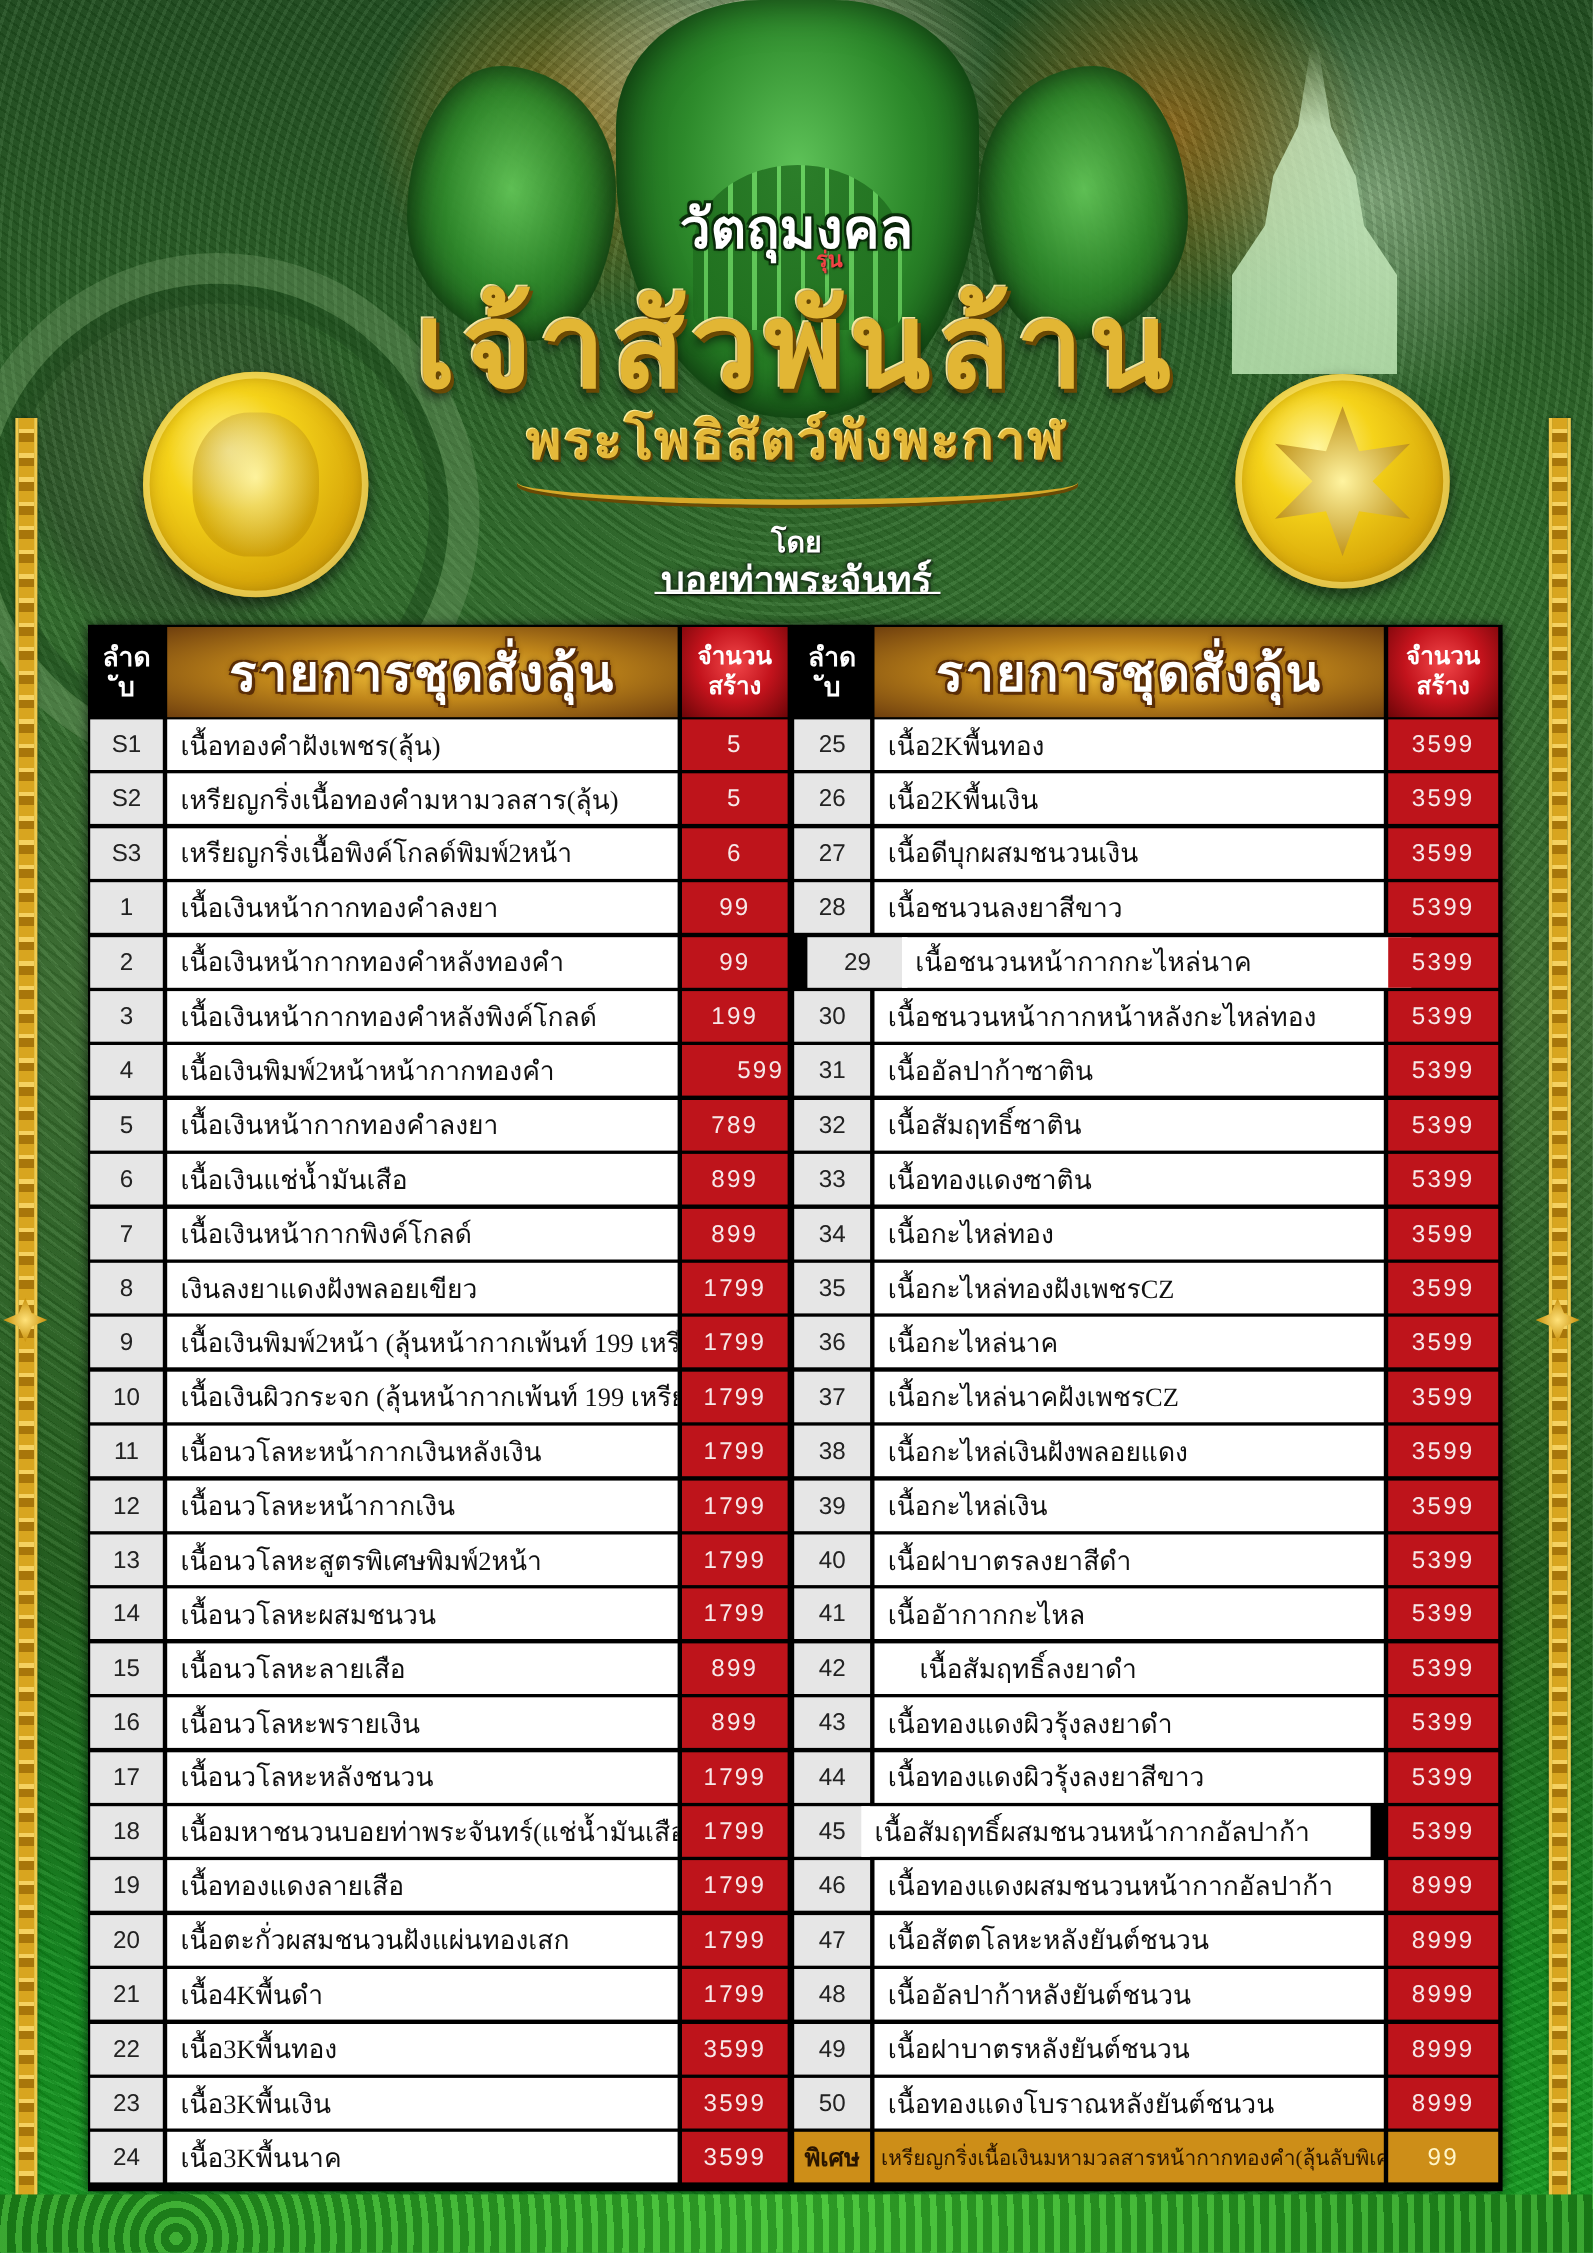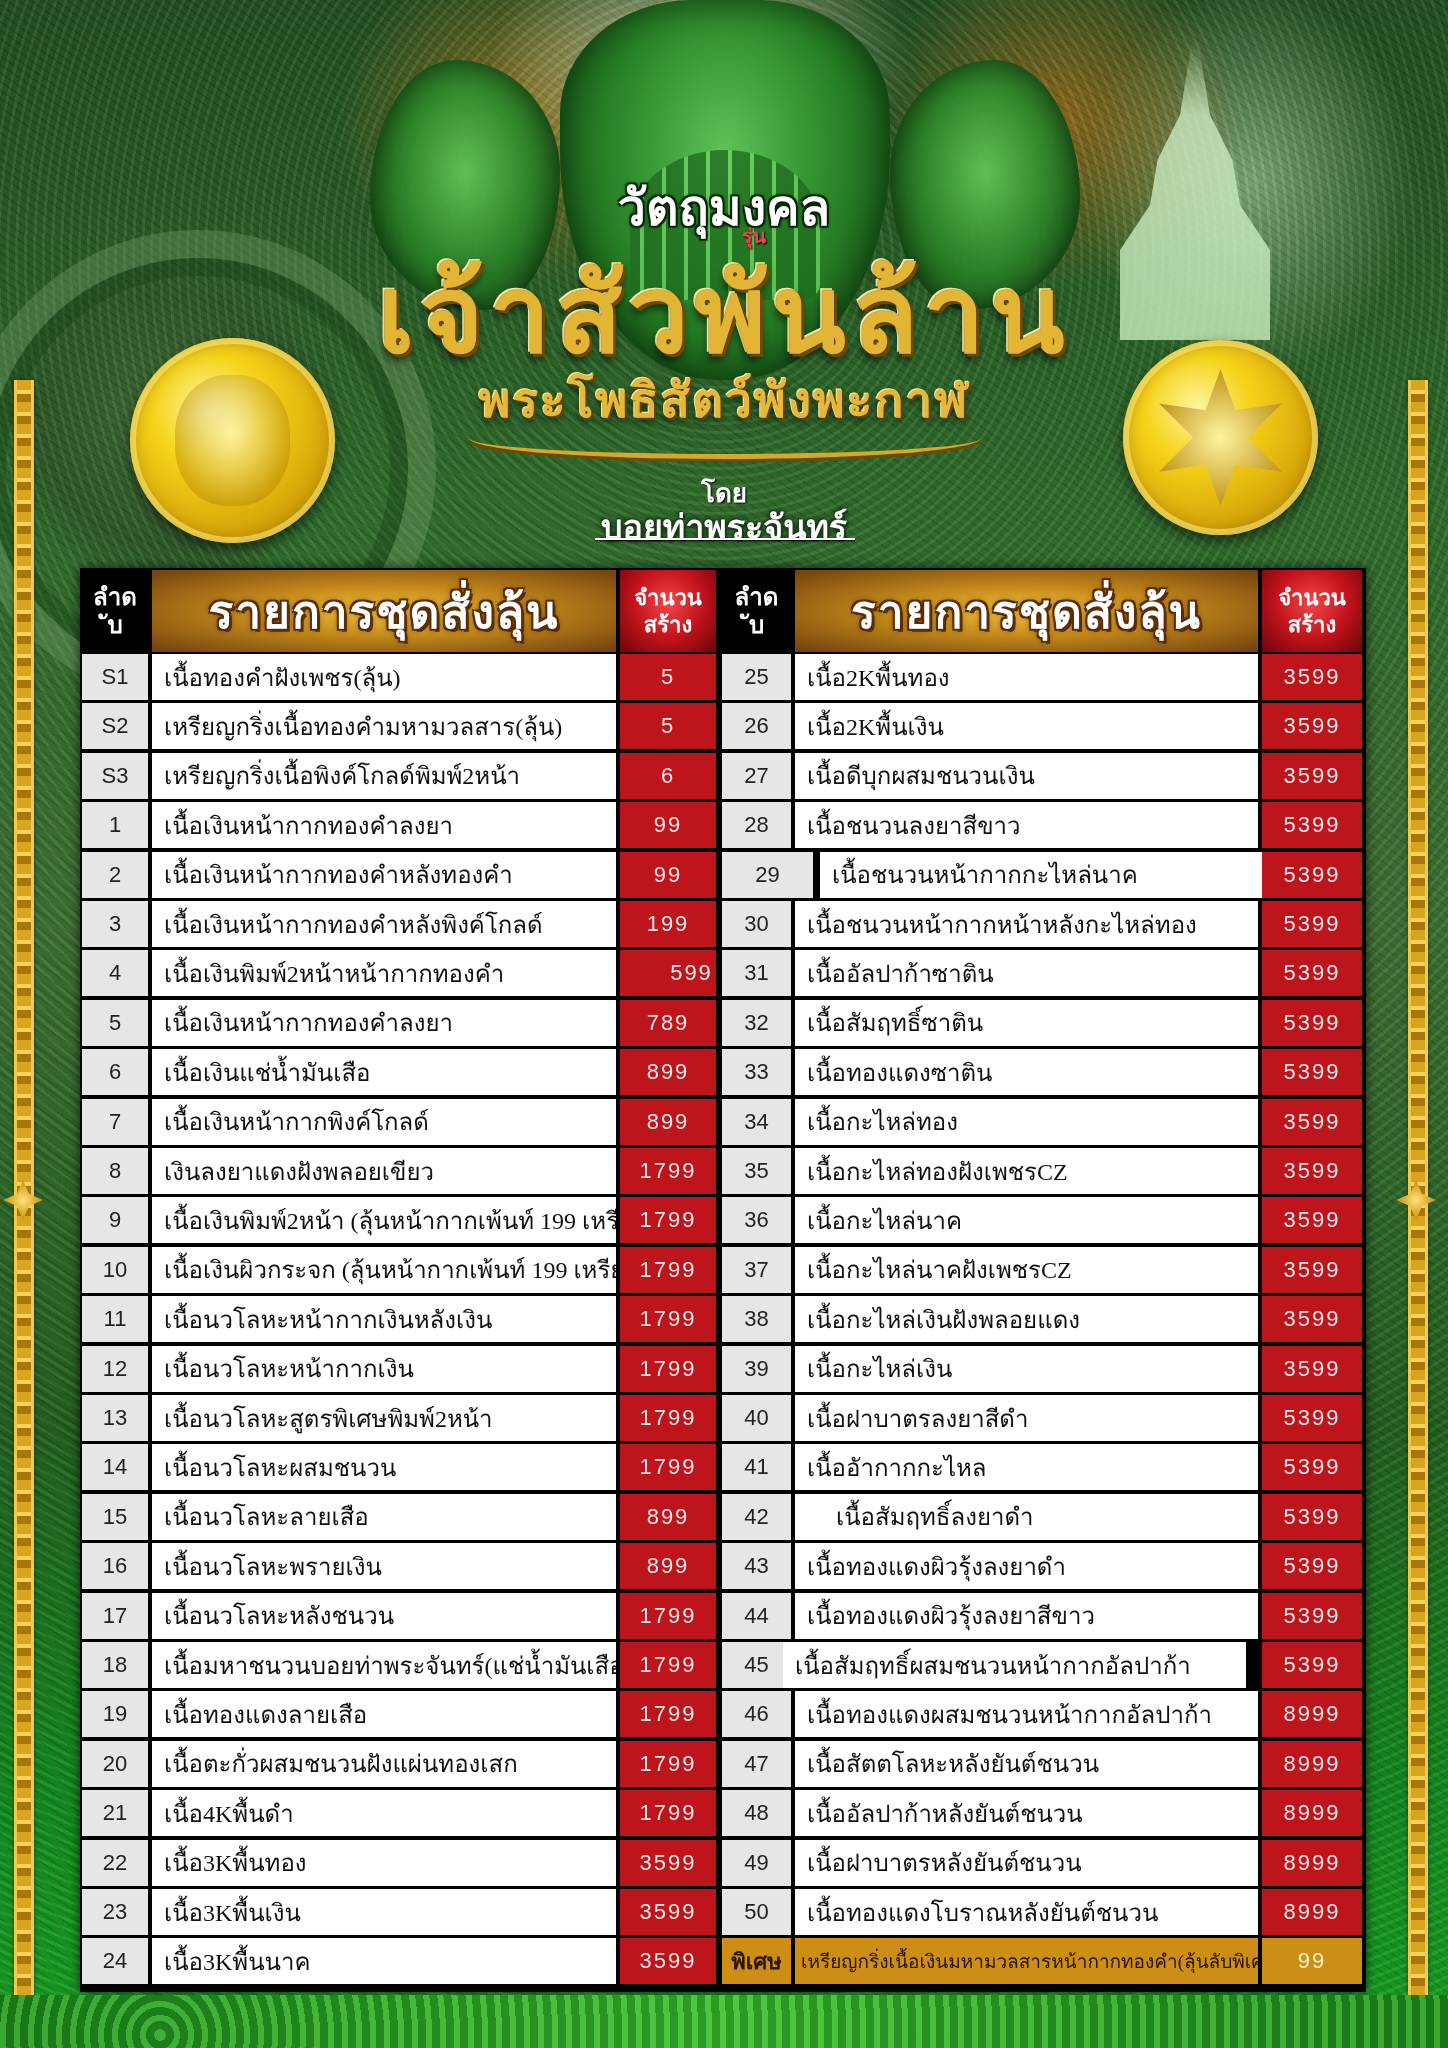--- a/index.html
+++ b/index.html
@@ -363,21 +363,21 @@
           <div class="cell c-idx" style="left: 0px; width: 69px;">27</div>
           <div class="cell c-name" style="left: 73px; width: 463px;">เนื้อดีบุกผสมชนวนเงิน</div>
           <div class="cell c-qty" style="left: 540px; width: 100px;">3599</div>
         </div>
         <div class="row" style="top: 148.2px;">
           <div class="cell c-idx" style="left: 0px; width: 69px;">28</div>
           <div class="cell c-name" style="left: 73px; width: 463px;">เนื้อชนวนลงยาสีขาว</div>
           <div class="cell c-qty" style="left: 540px; width: 100px;">5399</div>
         </div>
         <div class="row" style="top: 197.6px;">
-          <div class="cell c-idx" style="left: 0px; width: 91px;">29</div>
+          <div class="cell c-idx" style="left: 12px; width: 91px;">29</div>
           <div class="cell c-name" style="left: 73px; width: 463px; margin-left: 25px;">เนื้อชนวนหน้ากากกะไหล่นาค</div>
           <div class="cell c-qty" style="left: 540px; width: 100px;">5399</div>
         </div>
         <div class="row" style="top: 247px;">
           <div class="cell c-idx" style="left: 0px; width: 69px;">30</div>
           <div class="cell c-name" style="left: 73px; width: 463px;">เนื้อชนวนหน้ากากหน้าหลังกะไหล่ทอง</div>
           <div class="cell c-qty" style="left: 540px; width: 100px;">5399</div>
         </div>
         <div class="row" style="top: 296.4px;">
           <div class="cell c-idx" style="left: 0px; width: 69px;">31</div>

